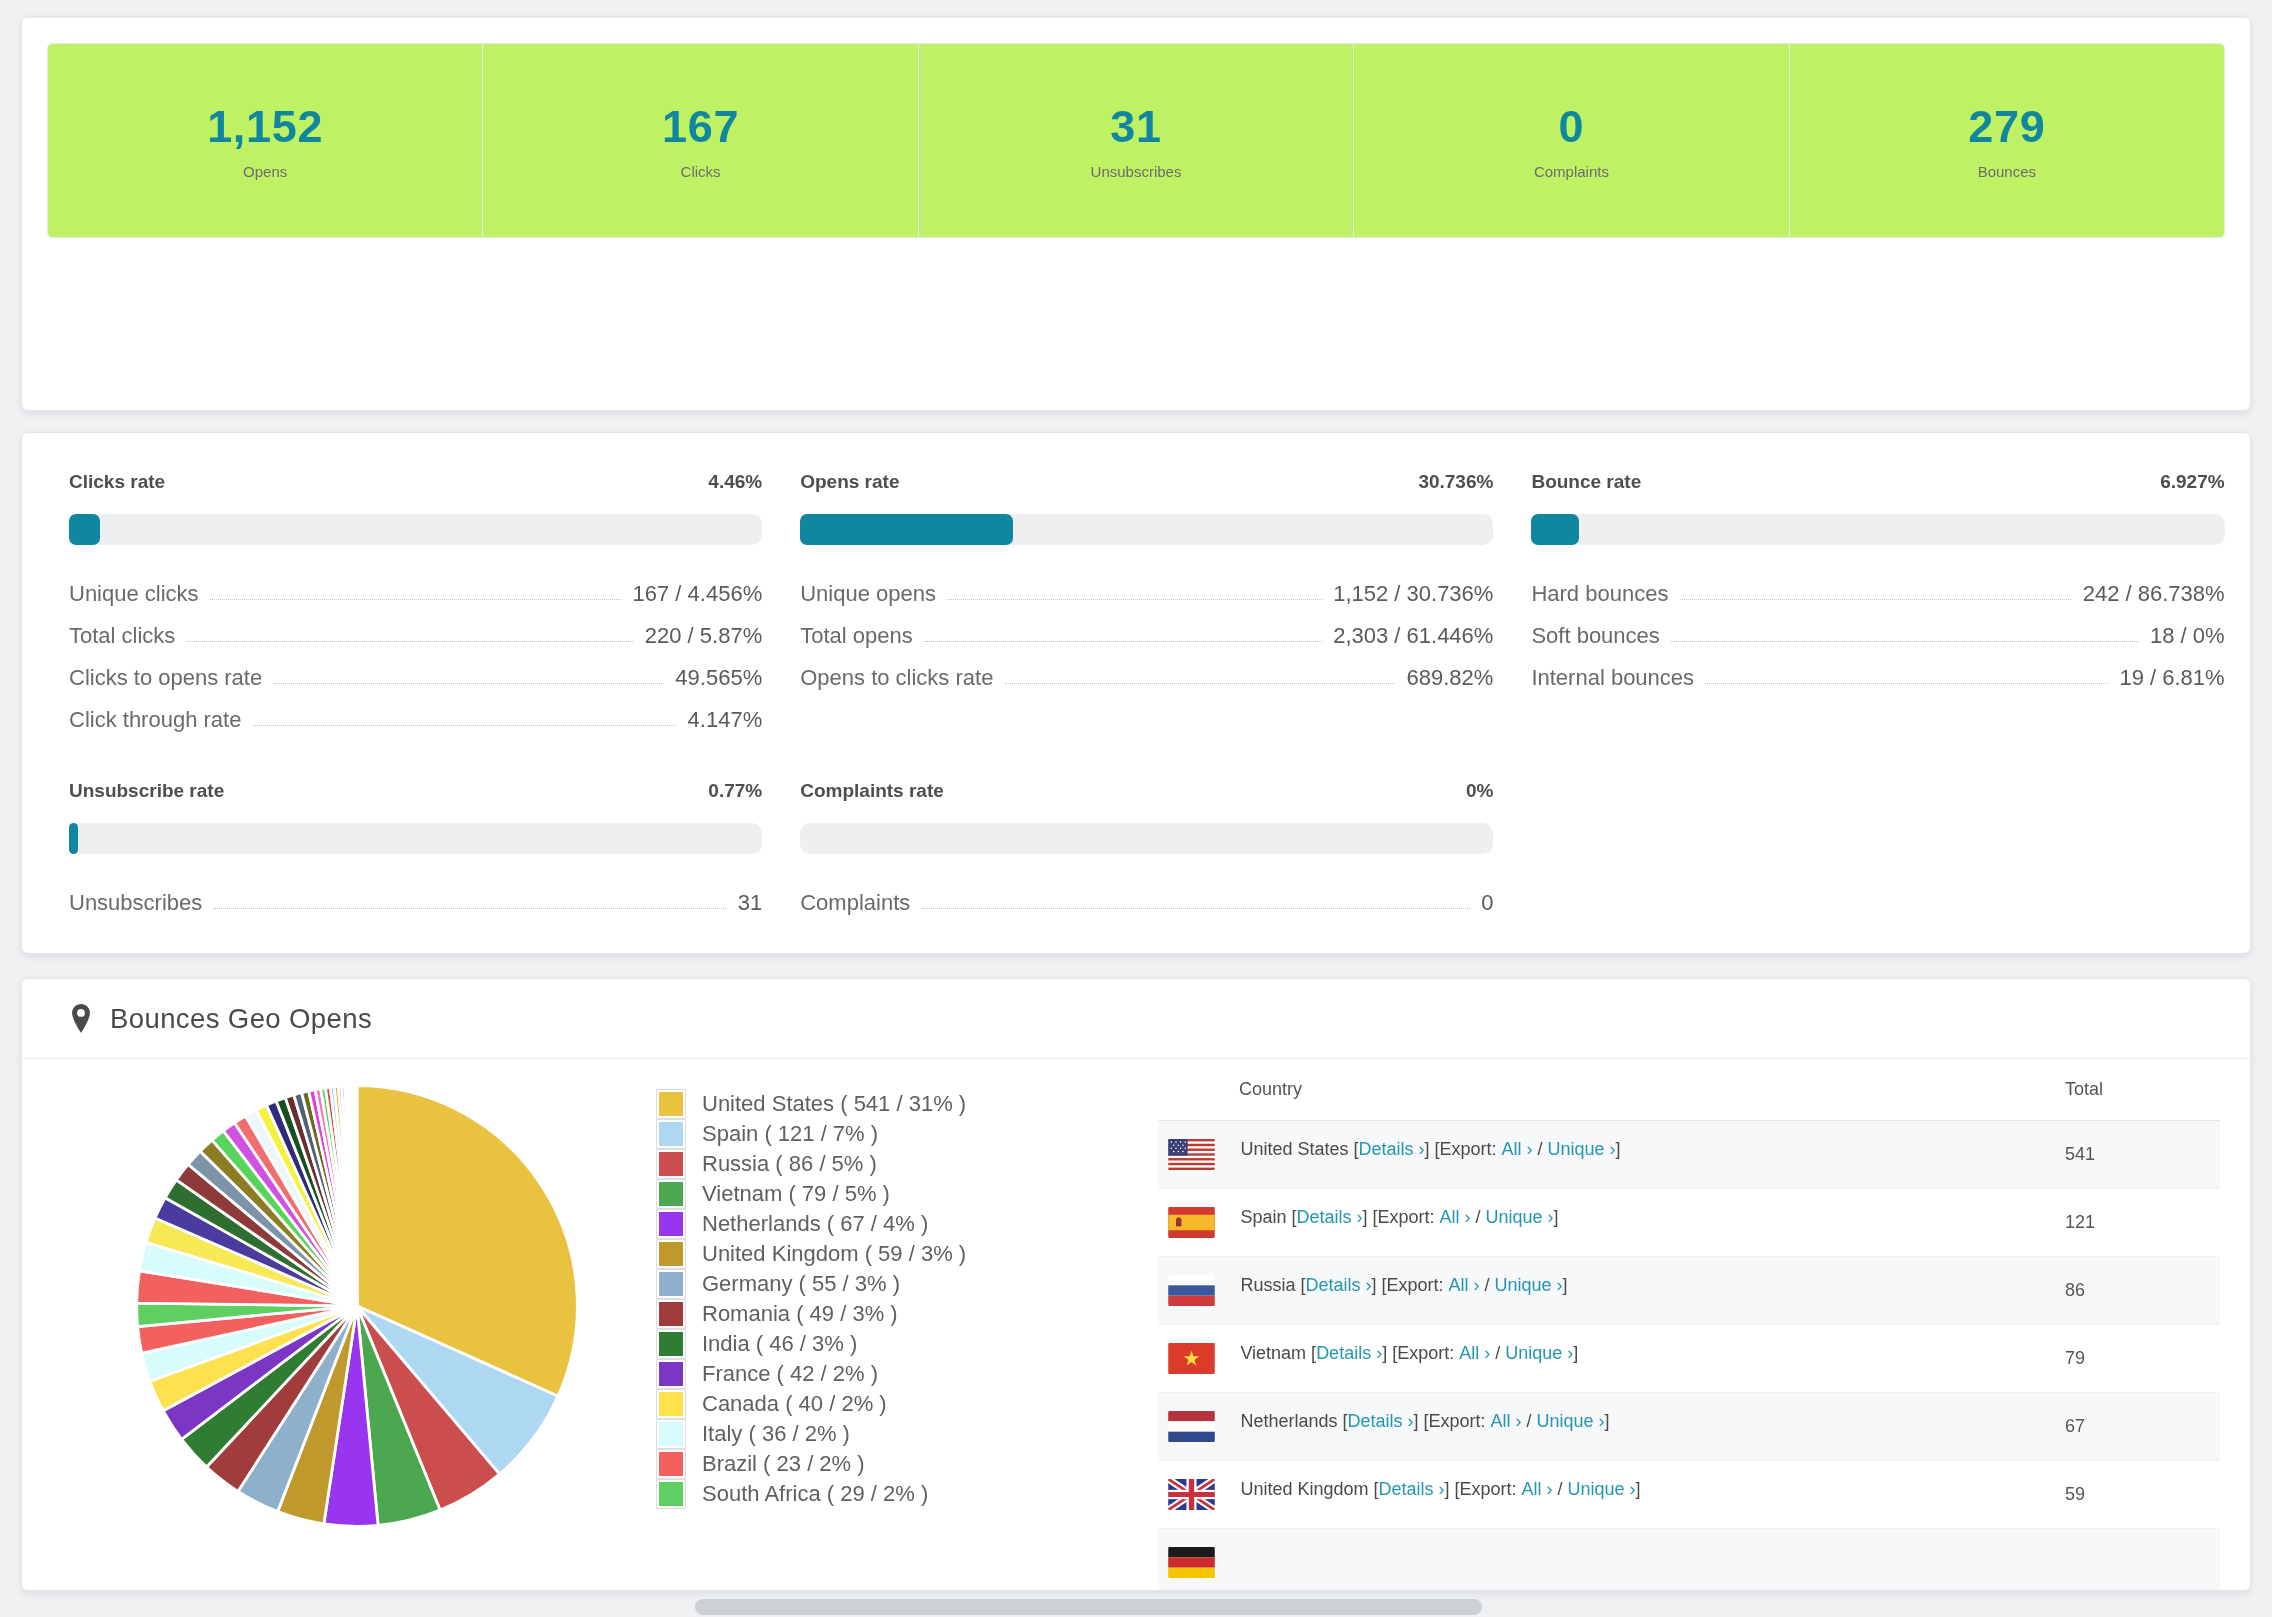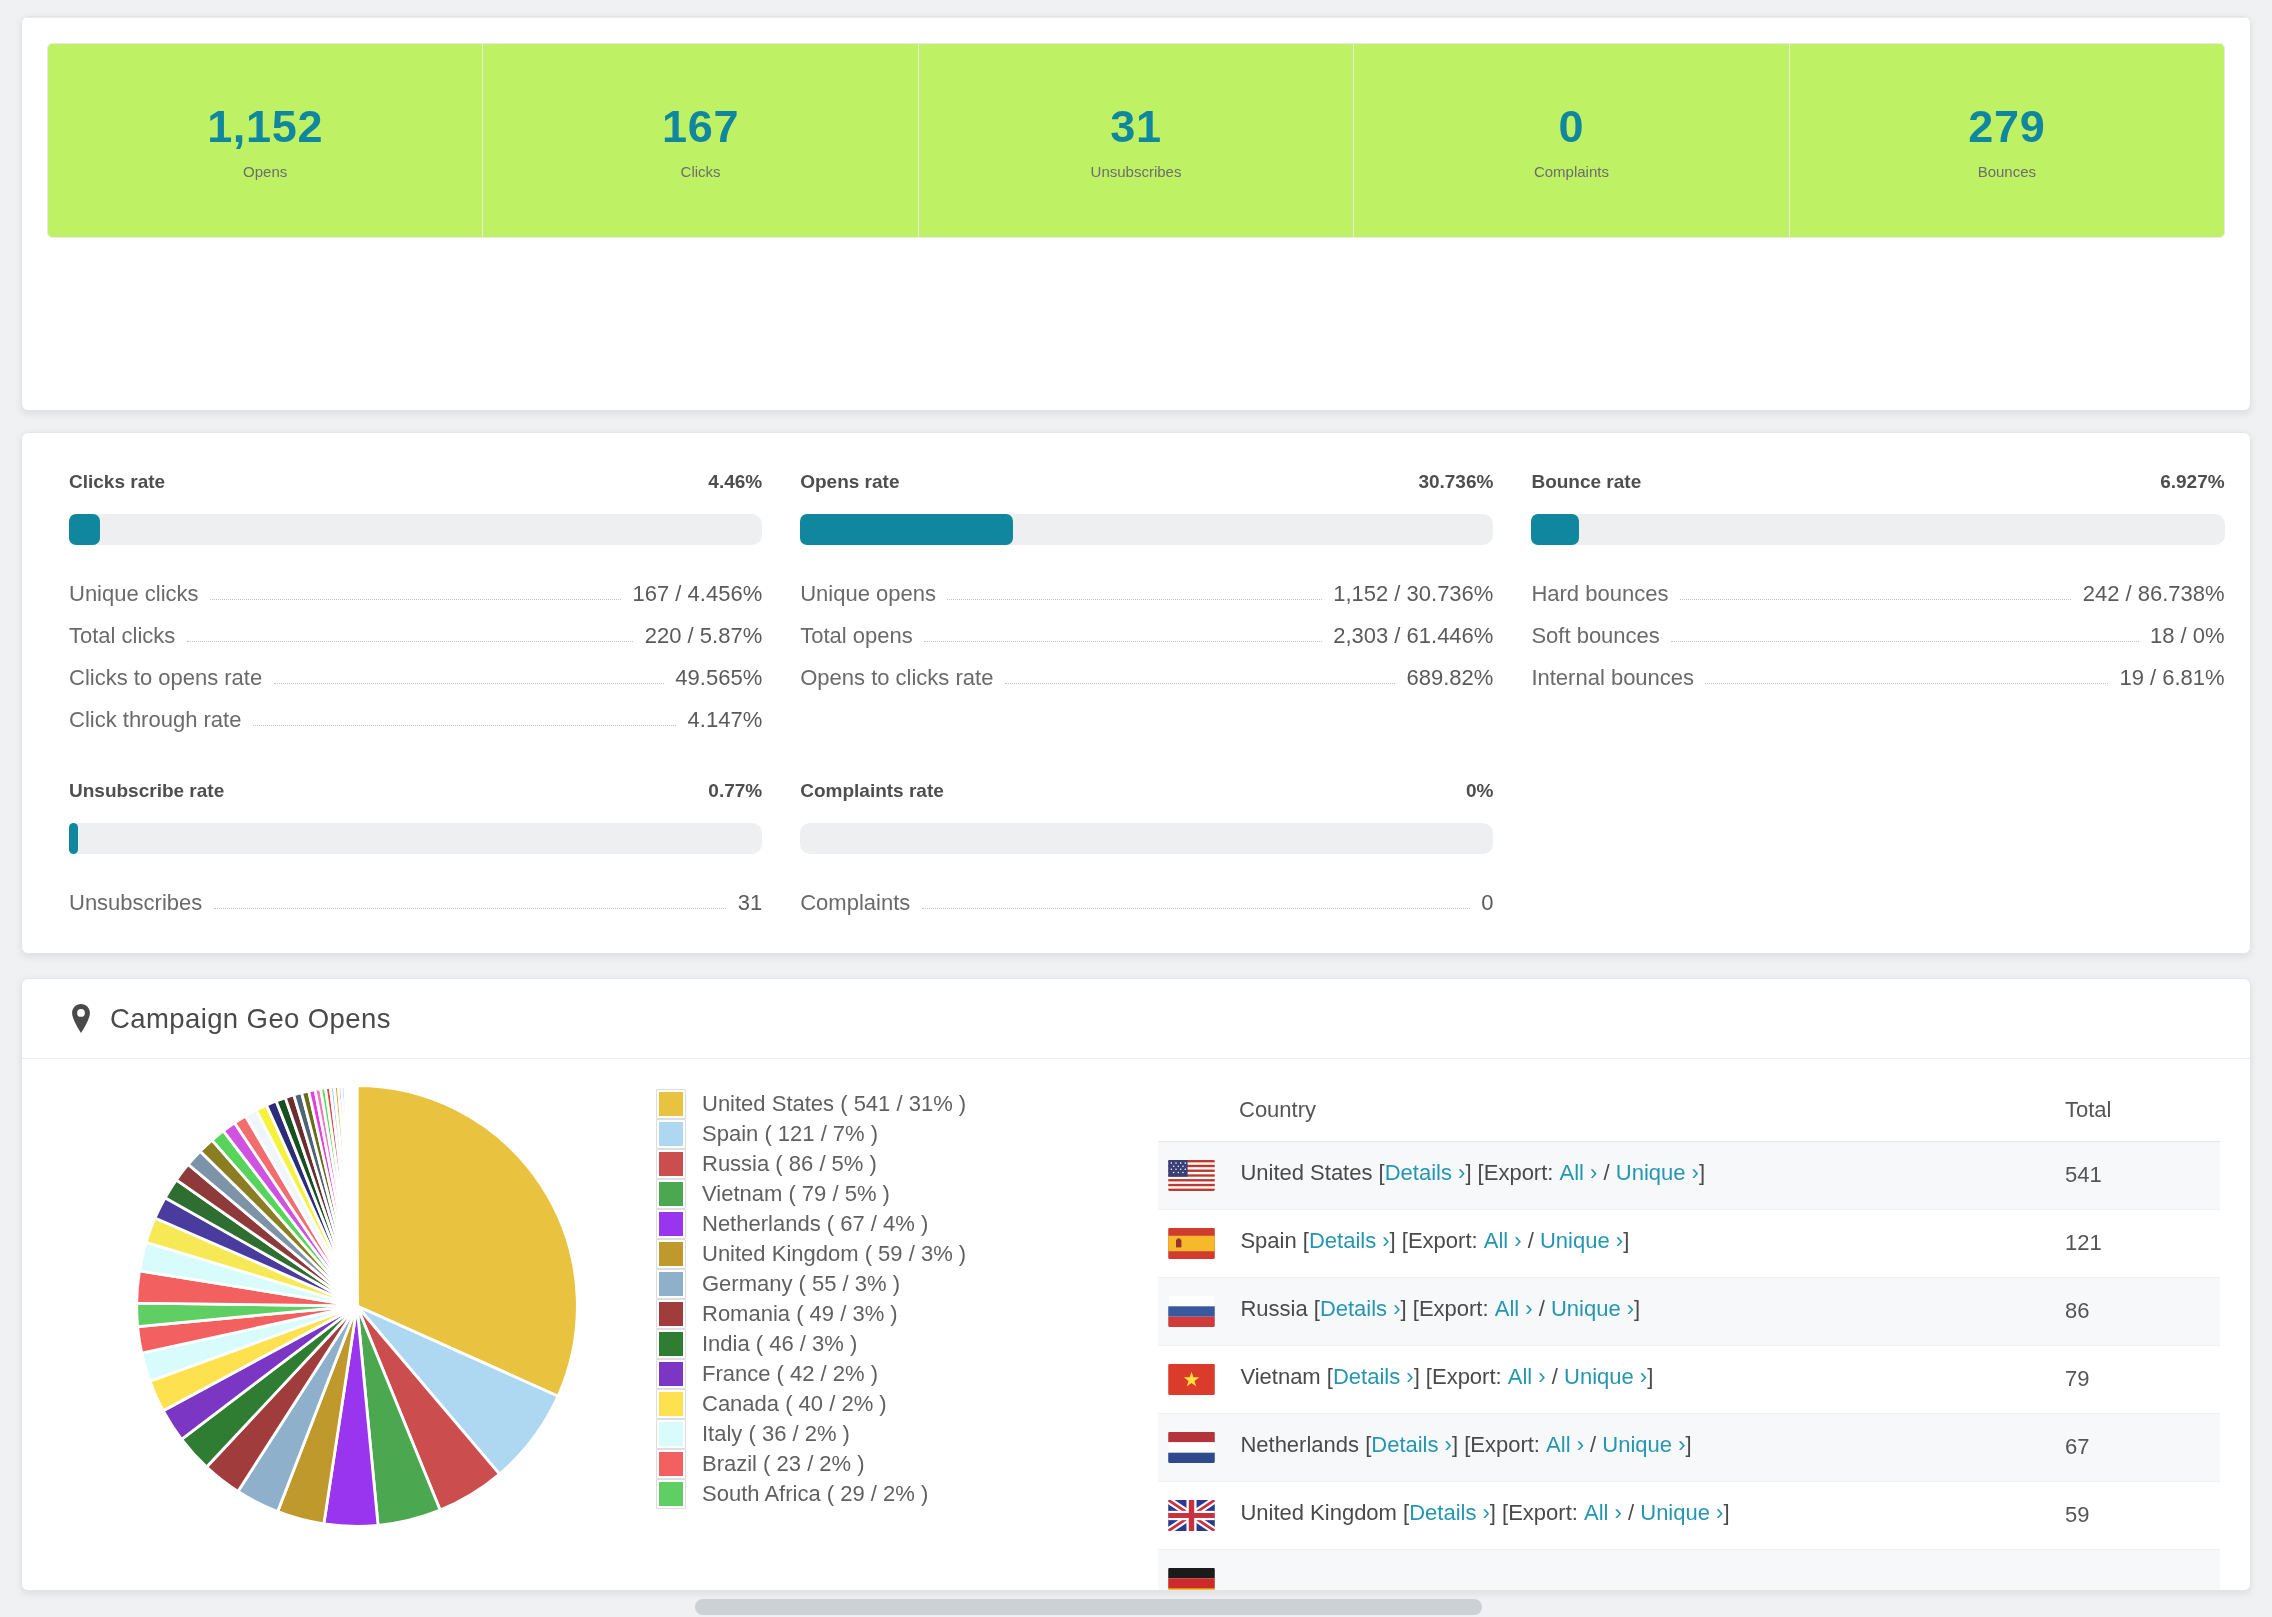--- a/index.html
+++ b/index.html
@@ -62,21 +62,21 @@
   .stat-row{display:flex;align-items:flex-end;height:42px;font-size:22px;color:#6a6a6a;}
   .stat-row .leader{flex:1;border-bottom:1.4px dotted #c3c3c3;margin:0 11.3px 7px;}
   .stat-row .rv{color:var(--txt-mid);white-space:nowrap;}
 
   .geo-content{position:relative;height:532px;}
   #pie{position:absolute;left:109px;top:21px;}
   #legend{position:absolute;left:635px;top:30px;list-style:none;}
   .legend-item{display:flex;align-items:center;height:30px;font-size:22px;color:#606060;}
   .swatch{width:24px;height:24px;margin-right:17px;border:2.8px solid #fff;box-shadow:0 0 0 0.7px #cfcfcf;flex:none;box-sizing:content-box;}
 
-  .geo-table{position:absolute;left:1136px;top:21px;width:1062px;font-size:22px;}
+  .geo-table{position:absolute;left:1136px;top:0;width:1062px;font-size:18px;}
   .t-head{display:flex;align-items:center;height:62px;border-bottom:0.7px solid #e6e6e6;color:#555;}
   .th-country{width:907px;padding-left:81px;}
   .th-total{flex:1;}
   .t-row{display:flex;align-items:center;height:68px;border-bottom:0.7px solid #f0f0f0;color:var(--txt-dark);}
   .t-row.odd{background:#f7f8f9;}
   .row-country{width:907px;display:flex;align-items:flex-start;padding-left:10px;white-space:nowrap;}
   .flag{width:47px;height:31px;margin-right:25.4px;border-radius:1.4px;overflow:hidden;flex:none;box-shadow:inset 0 0 0 0.7px rgba(0,0,0,.08);}
   .flag svg{display:block;}
   .row-total{flex:1;color:#555;}
   .lnk{color:var(--link);text-decoration:none;cursor:pointer;}
@@ -225,21 +225,21 @@
       </div>
   </section>
 
   <section class="card card3">
     <div class="card-head">
       <span class="head-icon">
         <svg width="24" height="31" viewBox="0 0 24 32" fill="#4a4a4a">
           <path d="M12 1C6.9 1 2.8 5.1 2.8 10.2 2.8 17.1 12 31 12 31s9.2-13.9 9.2-20.8C21.2 5.1 17.1 1 12 1zm0 13.2a4 4 0 1 1 0-8 4 4 0 0 1 0 8z"></path>
         </svg>
       </span>
-      <h2 class="card-title">Campaign Geo Opens</h2>
+      <h2 class="card-title">Bounces Geo Opens</h2>
     </div>
     <div class="head-divider"></div>
     <div class="geo-content">
       <svg id="pie" width="452" height="452" viewBox="0 0 640 640">
           <path d="M320,320 L320.00,8.00 A312,312 0 0 1 604.67,447.71 Z" fill="#e9c23f" stroke="#ffffff" stroke-width="4"></path>
           <path d="M320,320 L604.67,447.71 A312,312 0 0 1 521.82,557.94 Z" fill="#aed7f2" stroke="#ffffff" stroke-width="4"></path>
           <path d="M320,320 L521.82,557.94 A312,312 0 0 1 437.67,608.96 Z" fill="#cc4d4d" stroke="#ffffff" stroke-width="4"></path>
           <path d="M320,320 L437.67,608.96 A312,312 0 0 1 349.83,630.57 Z" fill="#4ba850" stroke="#ffffff" stroke-width="4"></path>
           <path d="M320,320 L349.83,630.57 A312,312 0 0 1 273.07,628.45 Z" fill="#9a35ef" stroke="#ffffff" stroke-width="4"></path>
           <path d="M320,320 L273.07,628.45 A312,312 0 0 1 207.67,611.08 Z" fill="#bf992b" stroke="#ffffff" stroke-width="4"></path>

